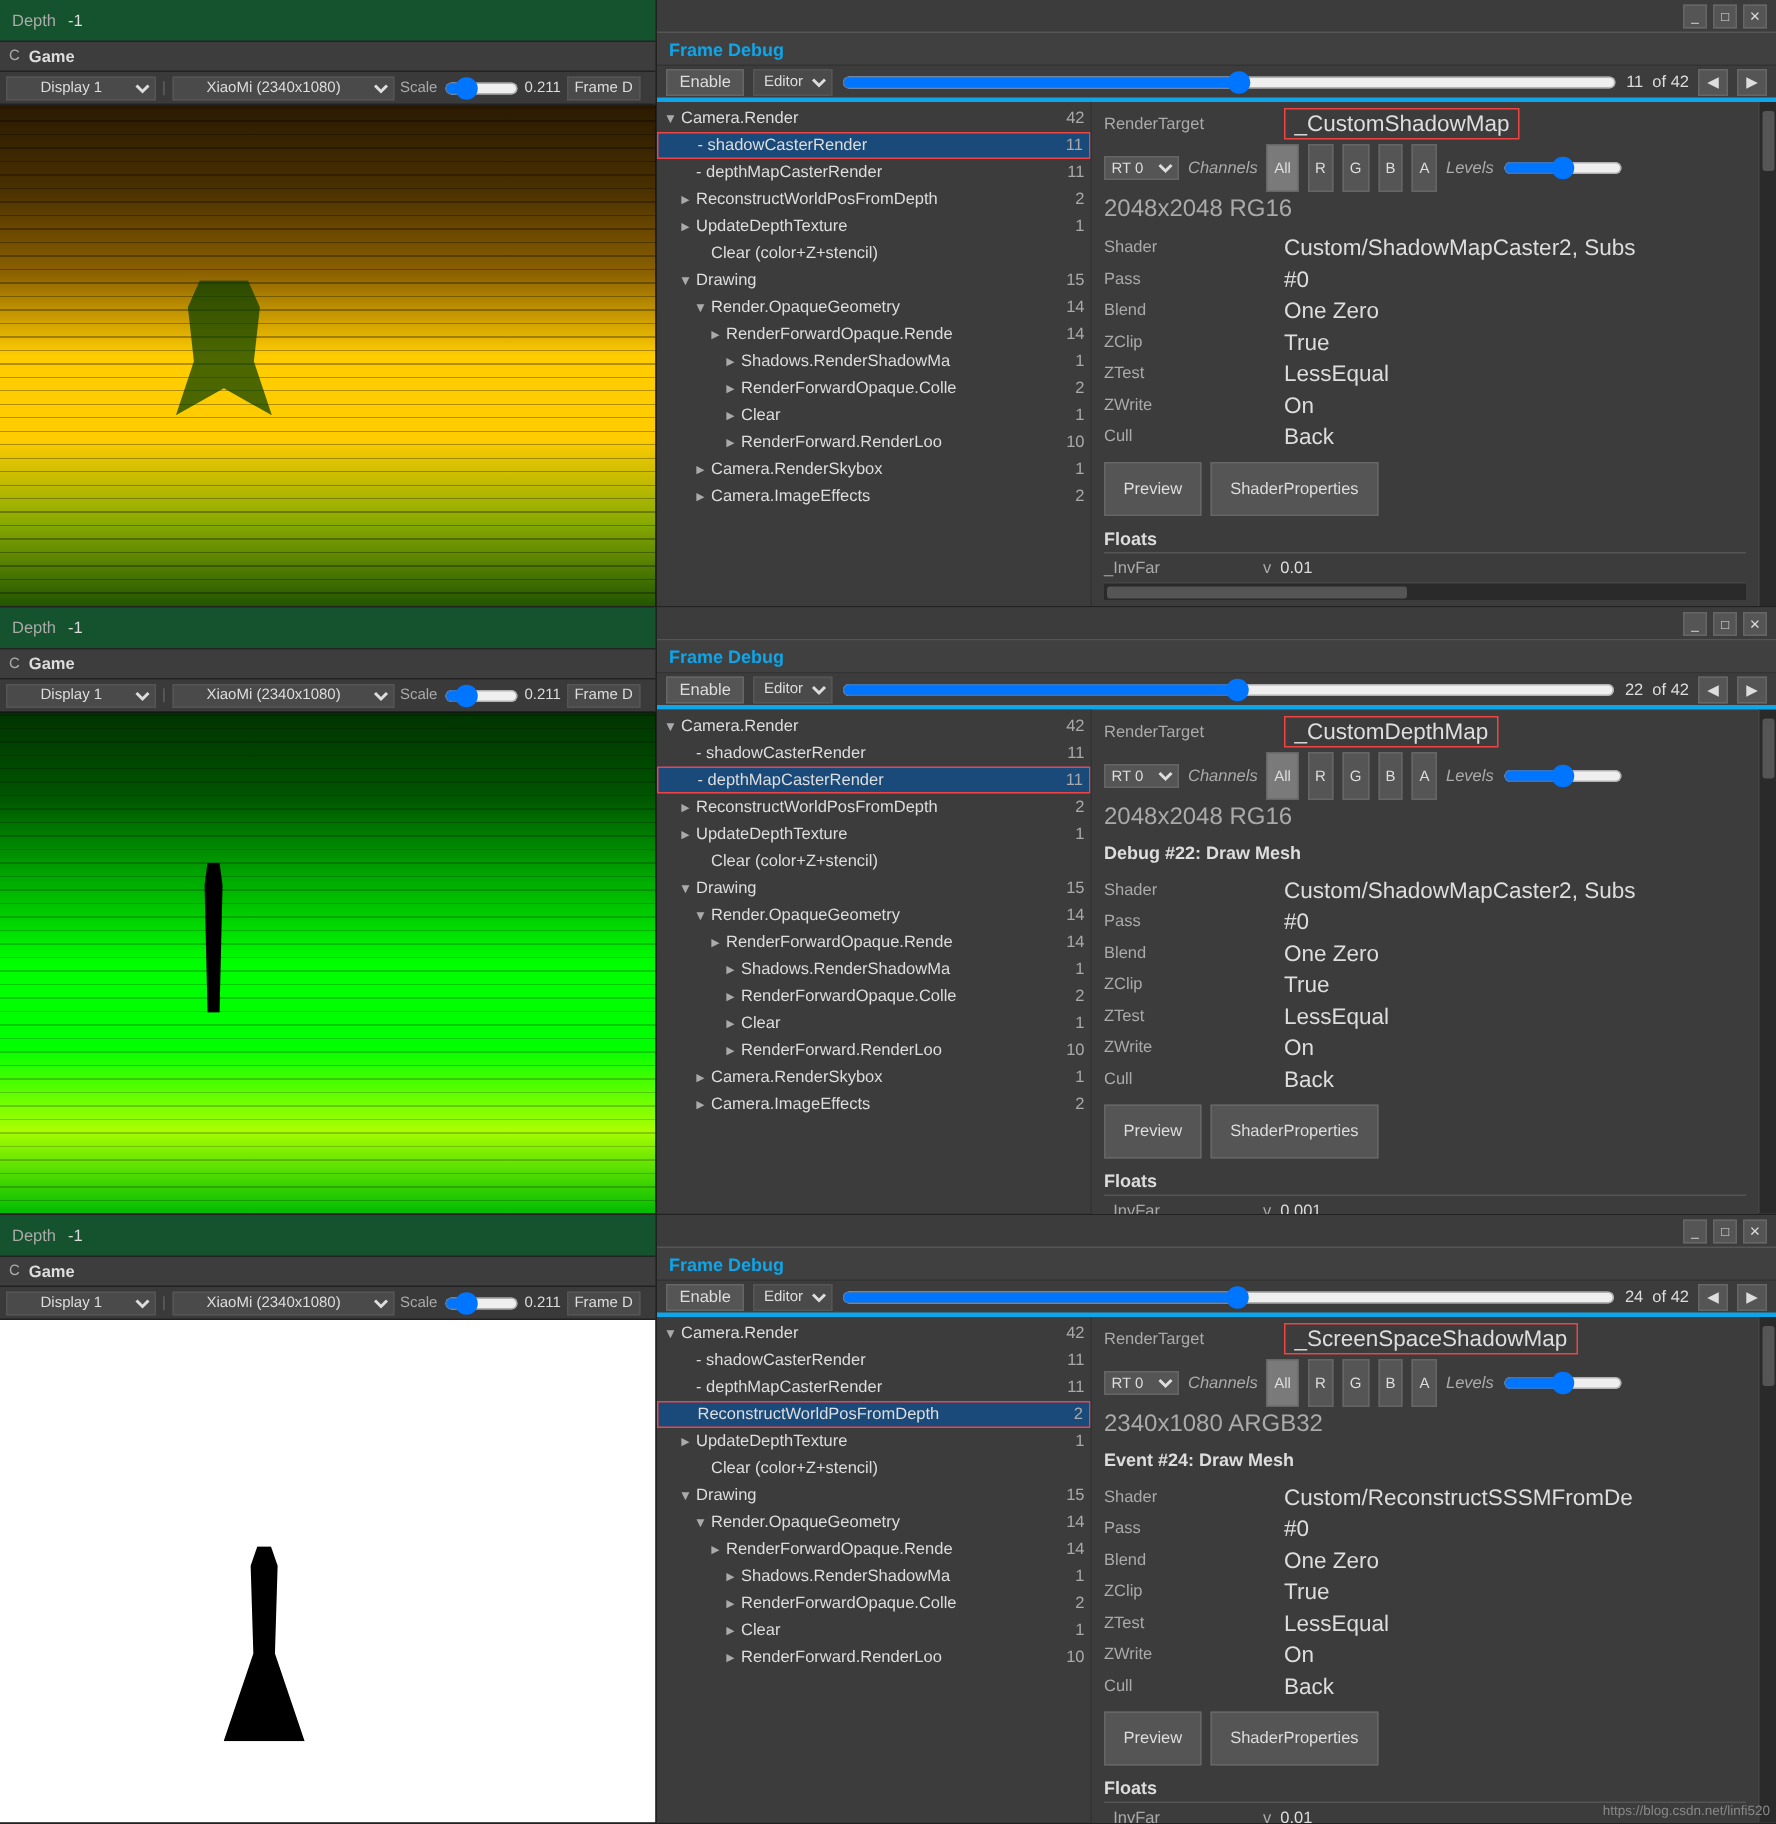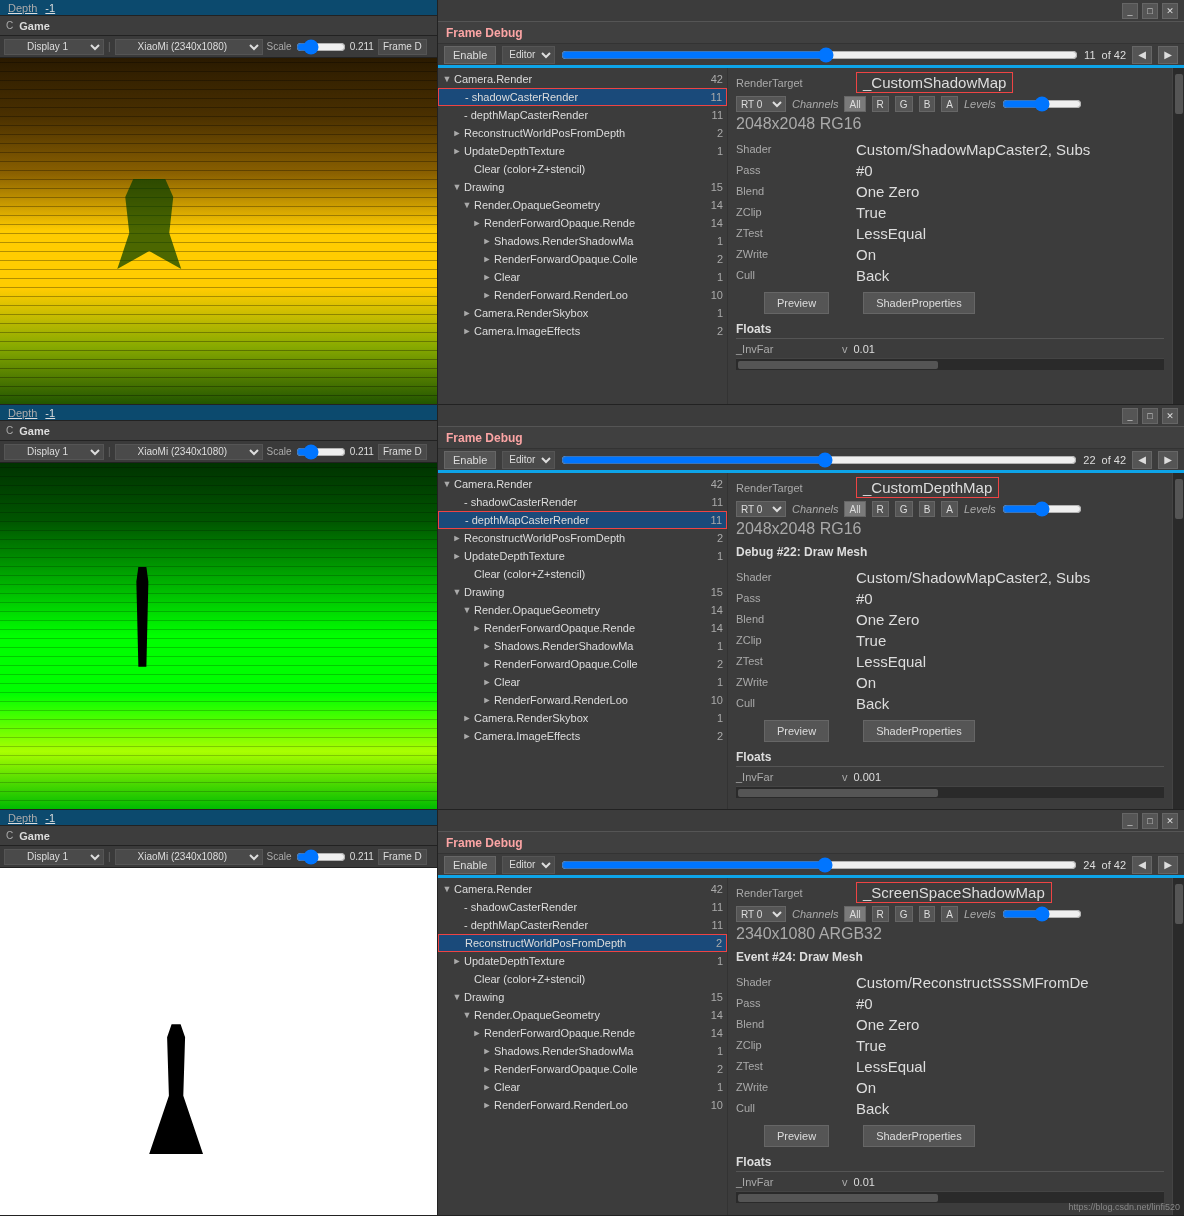--- a/index.html
+++ b/index.html
@@ -76,28 +76,27 @@
     }
 
     
     .frame-debug {
       flex: 1;
       display: flex;
       flex-direction: column;
       background: #3c3c3c;
     }
     .depth-bar {
-      height: 16px;
-      background: #0c4a6e;
+      height: 28px;
+      background: #14532d;
       display: flex;
       align-items: center;
       padding: 0 8px;
       gap: 8px;
       border-bottom: 1px solid #222;
-      text-decoration: underline;
     }
     .panel-controls {
       height: 22px;
       background: #3c3c3c;
       display: flex;
       align-items: center;
       justify-content: flex-end;
       padding: 0 6px;
       gap: 4px;
       border-bottom: 1px solid #555;
@@ -120,21 +119,21 @@
       background: #404040;
       height: 22px;
       display: flex;
       align-items: center;
       padding: 0 8px;
       border-bottom: 1px solid #333;
     }
     .debug-title {
       font-size: 12px;
       font-weight: bold;
-      color: #fca5a5;
+      color: #0ea5e9;
     }
 
     .debug-toolbar {
       height: 24px;
       background: #3c3c3c;
       display: flex;
       align-items: center;
       padding: 0 6px;
       gap: 6px;
       border-bottom: 3px solid #0ea5e9;
@@ -268,21 +267,21 @@
     .rt-label {
       color: #aaa;
       font-size: 11px;
       font-style: italic;
     }
     .channel-btn {
       background: #555;
       border: 1px solid #666;
       color: #ddd;
       font-size: 10px;
-      height: 16px;
+      height: 32px;
       padding: 0 4px;
       cursor: pointer;
     }
     .channel-btn.active {
       background: #7a7a7a;
     }
     .levels-slider {
       width: 80px;
       height: 10px;
     }
@@ -300,24 +299,23 @@
     .preview-bar {
       display: flex;
       gap: 6px;
       margin: 8px 0;
     }
     .preview-btn {
       background: #555;
       border: 1px solid #666;
       color: #ddd;
       font-size: 11px;
-      height: 22px;
+      height: 36px;
       padding: 0 12px;
       cursor: pointer;
-      margin-left: 28px;
     }
     .floats-section {
       margin-top: 6px;
     }
     .floats-title {
       color: #ddd;
       font-size: 12px;
       font-weight: bold;
       margin-bottom: 4px;
       border-bottom: 1px solid #555;

